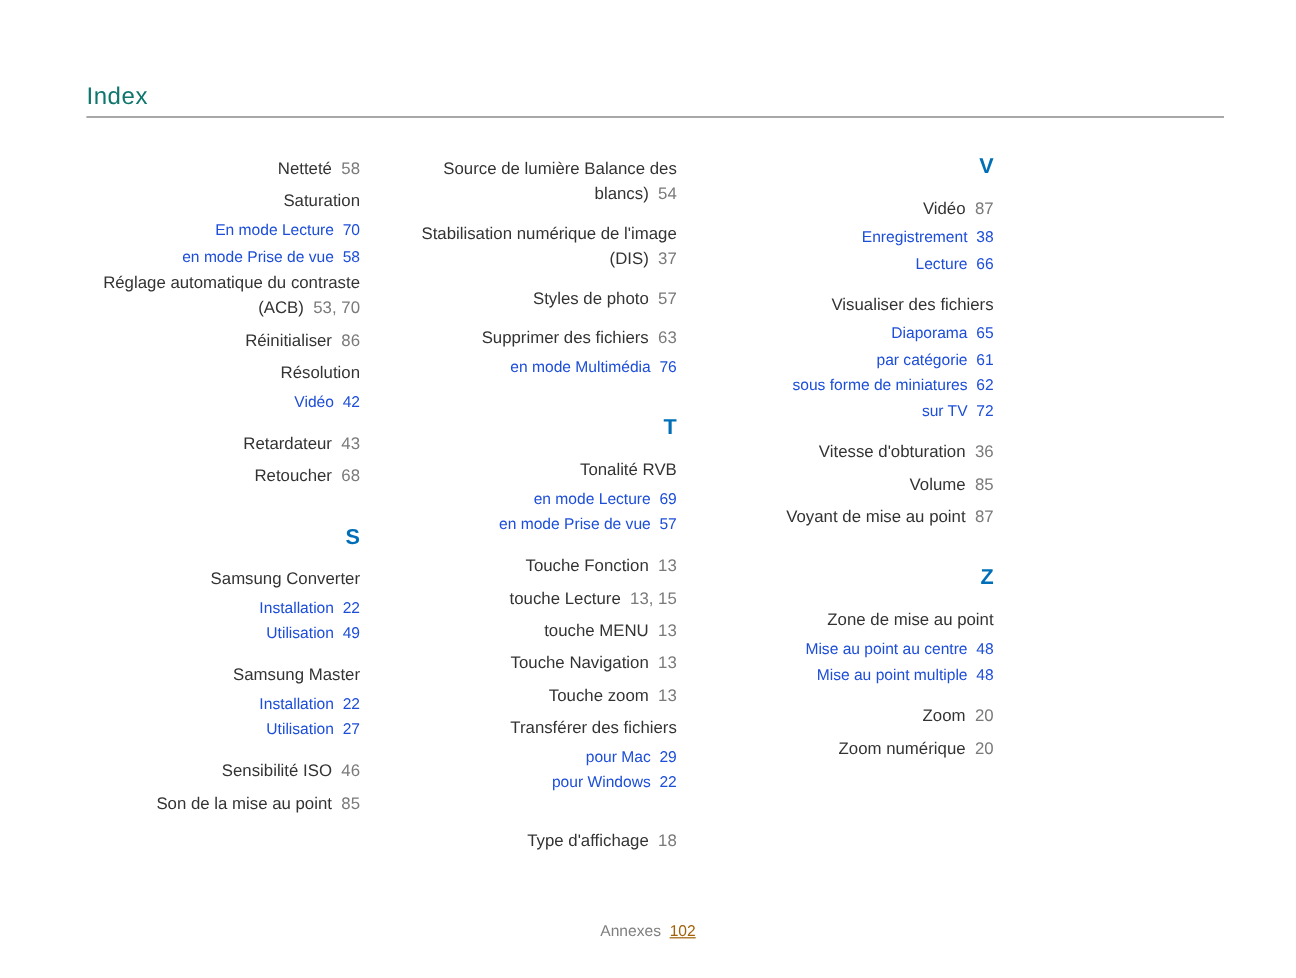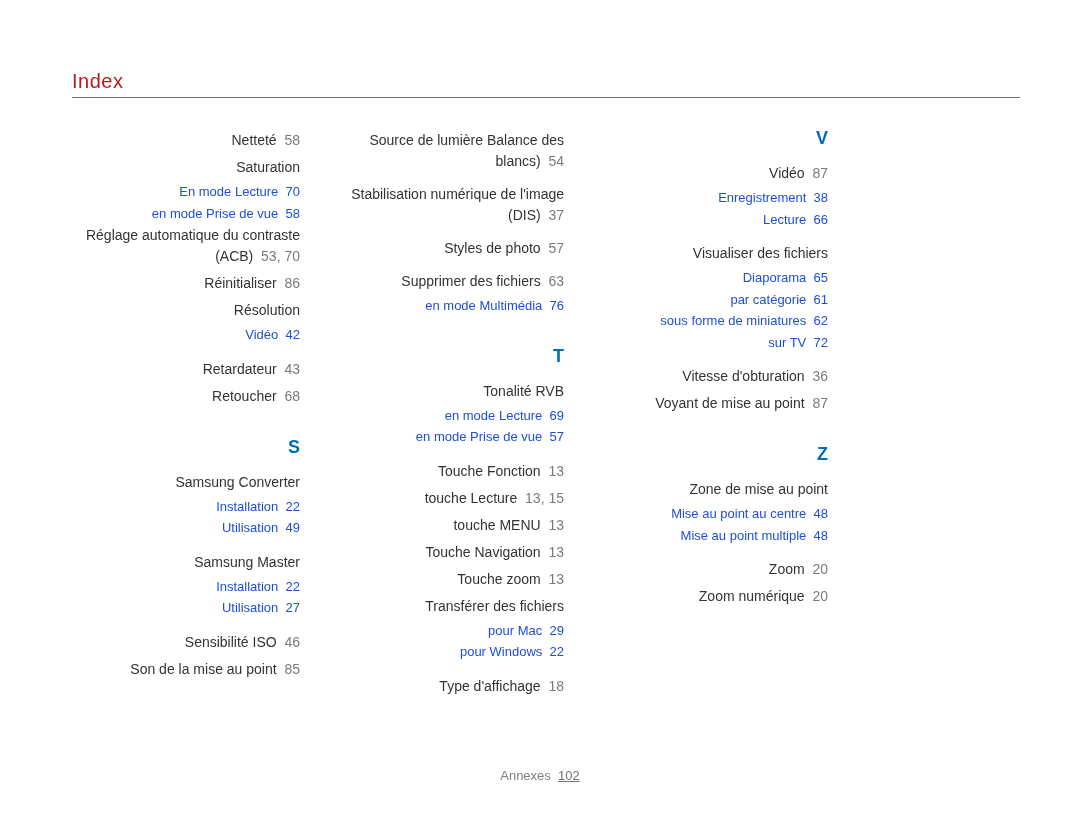--- a/index.html
+++ b/index.html
@@ -13,21 +13,21 @@
   }
   .page {
     box-sizing: border-box;
     padding: 70px 60px 20px 72px;
     width: 1080px;
     height: 815px;
     position: relative;
   }
   .page-title {
     font-size: 20px;
-    color: #b91c1c;
+    color: #0f766e;
     font-weight: 300;
     letter-spacing: 0.5px;
     border-bottom: 1px solid #6f6f6f;
     padding-bottom: 4px;
     margin-bottom: 26px;
   }
   .columns {
     display: flex;
     gap: 36px;
     text-align: right;
@@ -62,21 +62,21 @@
   .footer {
     position: absolute;
     bottom: 32px;
     width: 1080px;
     left: 0;
     text-align: center;
     font-size: 13px;
     color: #808080;
   }
   .footer .num {
-    color: #737373;
+    color: #a16207;
     text-decoration: underline;
   }
 </style>
 </head>
 <body>
 
 <div class="page">
 
   <div class="page-title">Index</div>
 
@@ -129,37 +129,38 @@
       <div class="term" style="margin-top:14px"><span>Touche Fonction</span>&nbsp;&nbsp;<span class="pg">13</span></div>
       <div class="term"><span>touche Lecture</span>&nbsp;&nbsp;<span class="pg">13, 15</span></div>
       <div class="term"><span>touche MENU</span>&nbsp;&nbsp;<span class="pg">13</span></div>
       <div class="term"><span>Touche Navigation</span>&nbsp;&nbsp;<span class="pg">13</span></div>
       <div class="term"><span>Touche zoom</span>&nbsp;&nbsp;<span class="pg">13</span></div>
 
       <div class="term">Transférer des fichiers</div>
       <div class="sub"><span>pour Mac</span>&nbsp;&nbsp;<span>29</span></div>
       <div class="sub"><span>pour Windows</span>&nbsp;&nbsp;<span>22</span></div>
 
-      <div class="term" style="margin-top:14px"><span>Type d'affichage</span>&nbsp;&nbsp;<span class="pg">18</span></div>
+      <div class="term" style="margin-top:28px"><span>Type d'affichage</span>&nbsp;&nbsp;<span class="pg">18</span></div>
     </div>
 
     <div class="col">
       <div class="alpha first">V</div>
 
       <div class="term"><span>Vidéo</span>&nbsp;&nbsp;<span class="pg">87</span></div>
       <div class="sub"><span>Enregistrement</span>&nbsp;&nbsp;<span>38</span></div>
       <div class="sub"><span>Lecture</span>&nbsp;&nbsp;<span>66</span></div>
 
       <div class="term" style="margin-top:14px">Visualiser des fichiers</div>
       <div class="sub"><span>Diaporama</span>&nbsp;&nbsp;<span>65</span></div>
       <div class="sub"><span>par catégorie</span>&nbsp;&nbsp;<span>61</span></div>
       <div class="sub"><span>sous forme de miniatures</span>&nbsp;&nbsp;<span>62</span></div>
       <div class="sub"><span>sur TV</span>&nbsp;&nbsp;<span>72</span></div>
 
       <div class="term" style="margin-top:14px"><span>Vitesse d'obturation</span>&nbsp;&nbsp;<span class="pg">36</span></div>
+      <div class="term"><span>Volume</span>&nbsp;&nbsp;<span class="pg">85</span></div>
       <div class="term"><span>Voyant de mise au point</span>&nbsp;&nbsp;<span class="pg">87</span></div>
 
       <div class="alpha">Z</div>
 
       <div class="term">Zone de mise au point</div>
       <div class="sub"><span>Mise au point au centre</span>&nbsp;&nbsp;<span>48</span></div>
       <div class="sub"><span>Mise au point multiple</span>&nbsp;&nbsp;<span>48</span></div>
 
       <div class="term" style="margin-top:14px"><span>Zoom</span>&nbsp;&nbsp;<span class="pg">20</span></div>
       <div class="term"><span>Zoom numérique</span>&nbsp;&nbsp;<span class="pg">20</span></div>

